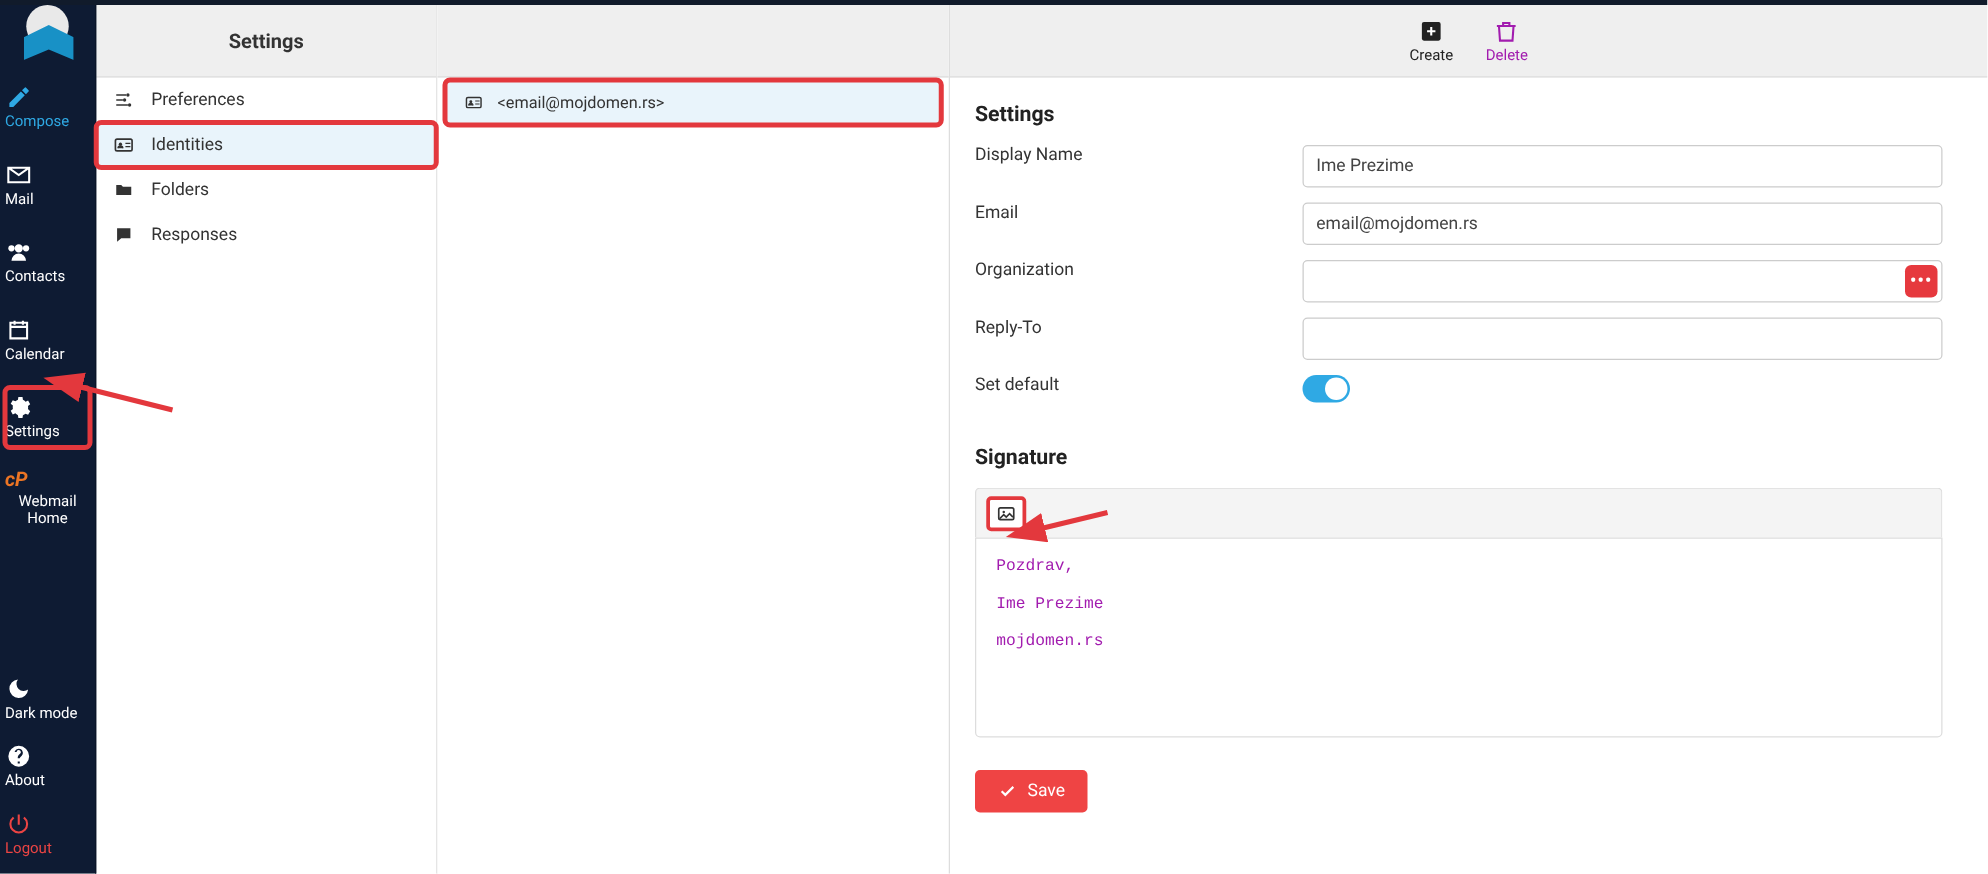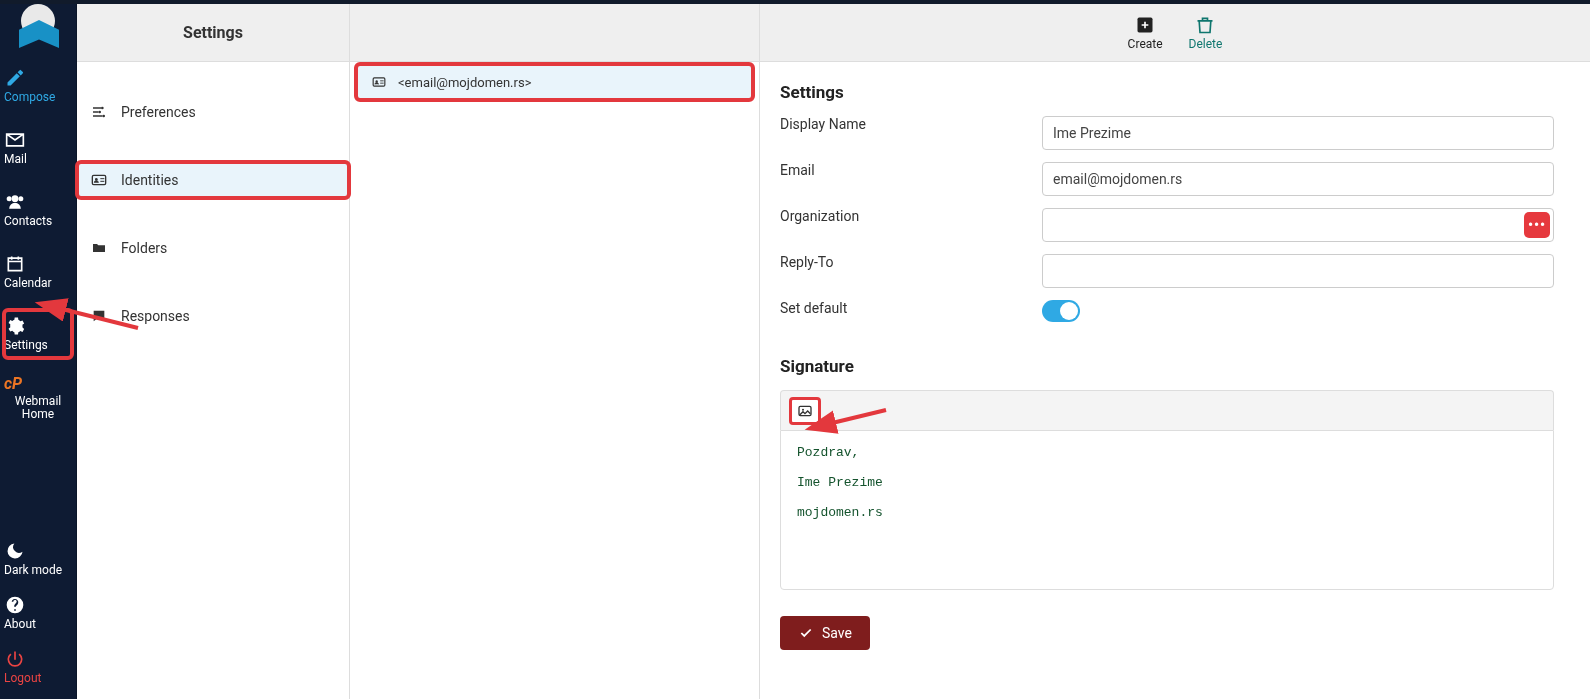--- a/index.html
+++ b/index.html
@@ -55,21 +55,21 @@
     }
     .col-header {
       height:58px; display:flex; align-items:center; justify-content:center;
       font-weight:700; font-size:16px; color:#333;
       background:#efefef; border-bottom:1px solid #ddd;
     }
     .settings-list { display:flex; flex-direction:column; }
     .settings-item {
       display:flex; align-items:center; gap:12px;
       height:36px; padding:0 12px; font-size:14px; color:#333;
-      cursor:pointer; position:relative;margin-top:32px;
+      cursor:pointer; position:relative;
     }
     .settings-item.selected {
       background:#e9f4fb;
       outline:4px solid #e3383d; outline-offset:-2px; border-radius:4px;
     }
     .settings-item svg { width:20px; height:16px; fill:#333; }
 
     
     .col2 {
       width:410px; border-right:1px solid #ddd; background:#fff;
@@ -88,21 +88,21 @@
 
     
     .col3 { flex:1; background:#fff; position:relative; display:flex; flex-direction:column;}
 
     .toolbar {
       height:58px; background:#efefef; border-bottom:1px solid #ddd;
       display:flex; align-items:center; justify-content:center; gap:26px;
       color:#222;
     }
     .tool-btn { display:flex; flex-direction:column; align-items:center; font-size:12px; cursor:pointer; gap:2px;}
-    .tool-btn.disabled { color:#0f766e; cursor:default; }
+    .tool-btn.disabled { color:#a21caf; cursor:default; }
     .tool-btn svg { width:22px; height:20px; fill:currentColor; }
 
     .form-area { padding:20px 36px 20px 20px; overflow:auto; flex:1; }
     .section-title { font-weight:700; font-size:17px; margin-bottom:14px; color:#222; }
 
     .form-row { display:flex; margin-bottom:12px; }
     .form-row label { width:262px; font-size:14px; color:#333; }
     .form-row .ctrl { flex:1; position:relative; }
     .form-row input[type=text]{
       width:100%; height:34px; border:1px solid #ccc; border-radius:4px;
@@ -127,25 +127,25 @@
       padding:0 8px;
     }
     .sig-html-btn{
       width:32px;height:28px;border:3px solid #e3383d;border-radius:4px;
       display:flex;align-items:center;justify-content:center;background:#fff;
       cursor:pointer;
     }
     .sig-html-btn svg{width:20px;height:16px;fill:#333;}
     .sig-text{
       width:100%; min-height:160px; border:1px solid #ddd; border-radius:0 0 4px 4px;
-      padding:14px 16px; font-family:"Courier New",monospace; font-size:13px; color:#14532d;
+      padding:14px 16px; font-family:"Courier New",monospace; font-size:13px; color:#a21caf;
       white-space:pre-line; resize:none;
     }
     .save-btn{
-      margin-top:22px; background:#7f1d1d; color:#fff; border:0; border-radius:4px;
+      margin-top:22px; background:#ef4444; color:#fff; border:0; border-radius:4px;
       padding:9px 18px; font-size:14px; cursor:pointer; display:inline-flex; align-items:center; gap:8px;text-align:right;
     }
     .save-btn svg{width:16px;height:14px;fill:#fff;}
 
     
     .arrow { position:absolute; pointer-events:none; }
     .arrow svg { overflow:visible; }
   </style>
 </head>
 <body>

